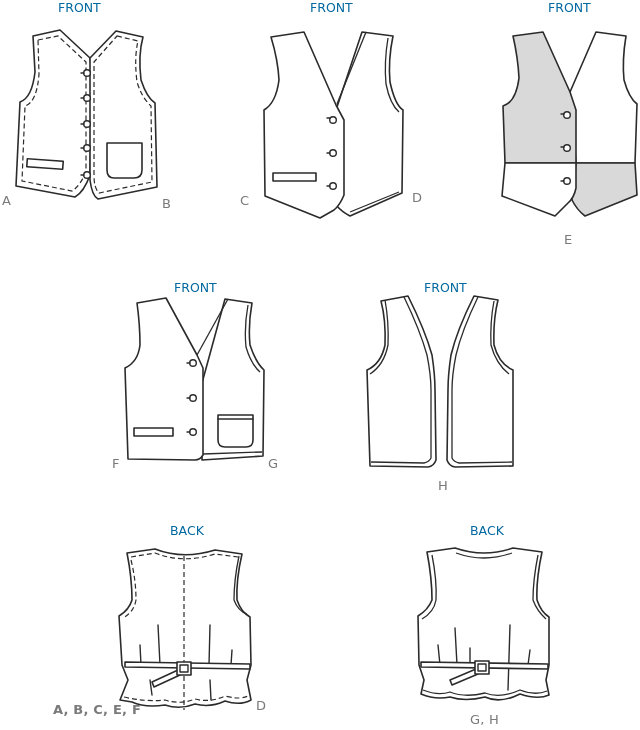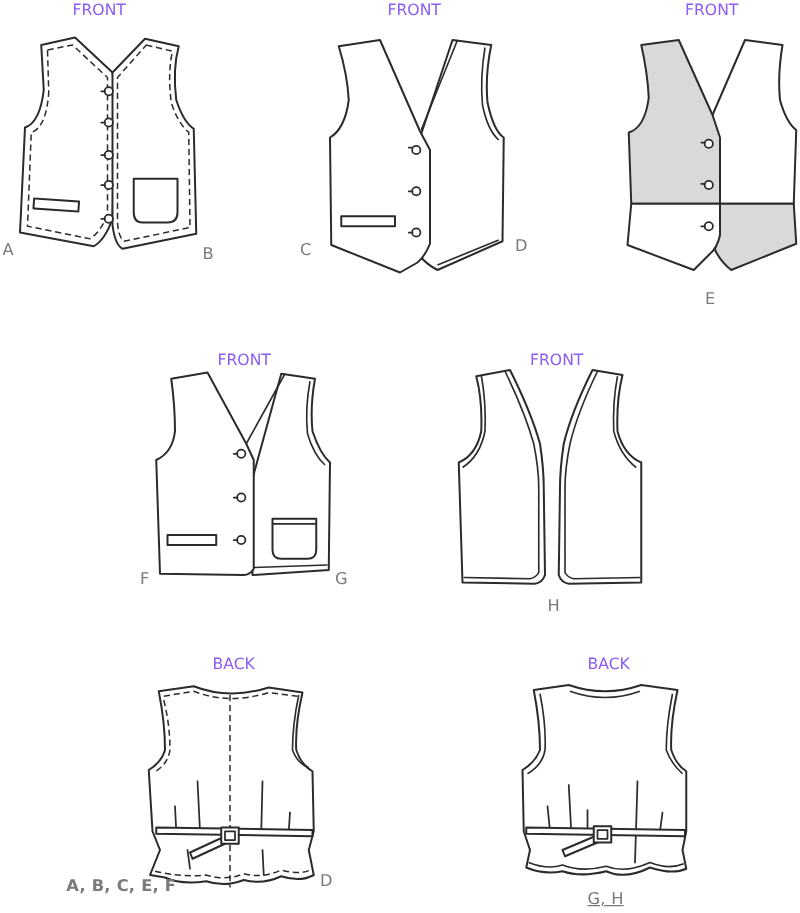--- a/index.html
+++ b/index.html
@@ -1,19 +1,19 @@
 <!DOCTYPE html>
 <html><head>
 <meta charset="utf-8">
 <style>
   html,body{margin:0;padding:0;background:#fff;}
   body{width:640px;height:730px;position:relative;overflow:hidden;font-family:"Liberation Sans",sans-serif;}
   svg{position:absolute;left:0;top:0;}
   .lbl{position:absolute;color:#7a7a7a;font-size:13px;font-family:"DejaVu Sans","Liberation Sans",sans-serif;letter-spacing:0.2px;white-space:nowrap;}
-  .view{position:absolute;color:#8b5cf6;font-size:12.5px;font-family:"DejaVu Sans","Liberation Sans",sans-serif;white-space:nowrap;}
+  .view{position:absolute;color:#0369a1;font-size:12.5px;font-family:"DejaVu Sans","Liberation Sans",sans-serif;white-space:nowrap;}
   .ol{fill:#fff;stroke:#2b2b2b;stroke-width:1.6;stroke-linejoin:round;stroke-linecap:round;}
   .ln{fill:none;stroke:#2b2b2b;stroke-width:1.4;stroke-linecap:round;stroke-linejoin:round;}
   .dash{fill:none;stroke:#2b2b2b;stroke-width:1.2;stroke-dasharray:5 3;}
   .gray{fill:#d9d9d9;stroke:#2b2b2b;stroke-width:1.6;stroke-linejoin:round;}
   .btn{fill:#fff;stroke:#2b2b2b;stroke-width:1.4;}
   .bind{fill:none;stroke:#2b2b2b;stroke-width:1.3;}
 </style>
 </head>
 <body>
 
@@ -171,13 +171,13 @@
 <div class="lbl" style="left:2px;top:193px;">A</div>
 <div class="lbl" style="left:162px;top:196px;">B</div>
 <div class="lbl" style="left:240px;top:193px;">C</div>
 <div class="lbl" style="left:412px;top:190px;">D</div>
 <div class="lbl" style="left:564px;top:232px;">E</div>
 <div class="lbl" style="left:112px;top:456px;">F</div>
 <div class="lbl" style="left:268px;top:456px;">G</div>
 <div class="lbl" style="left:438px;top:478px;">H</div>
 <div class="lbl" style="left:53px;top:702px;font-weight:bold;">A, B, C, E, F</div>
 <div class="lbl" style="left:256px;top:698px;">D</div>
-<div class="lbl" style="left:470px;top:712px;text-decoration:underline;">G, H</div>
+<div class="lbl" style="left:470px;top:712px;">G, H</div>
 
 </body></html>

